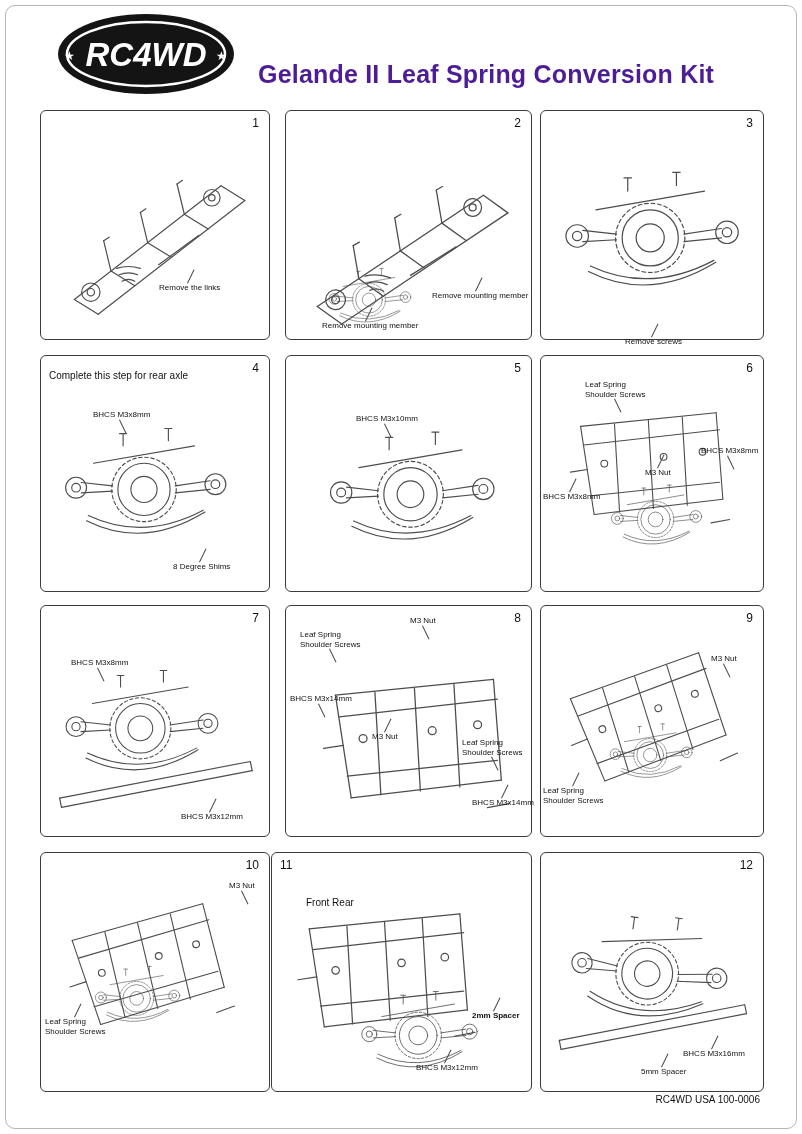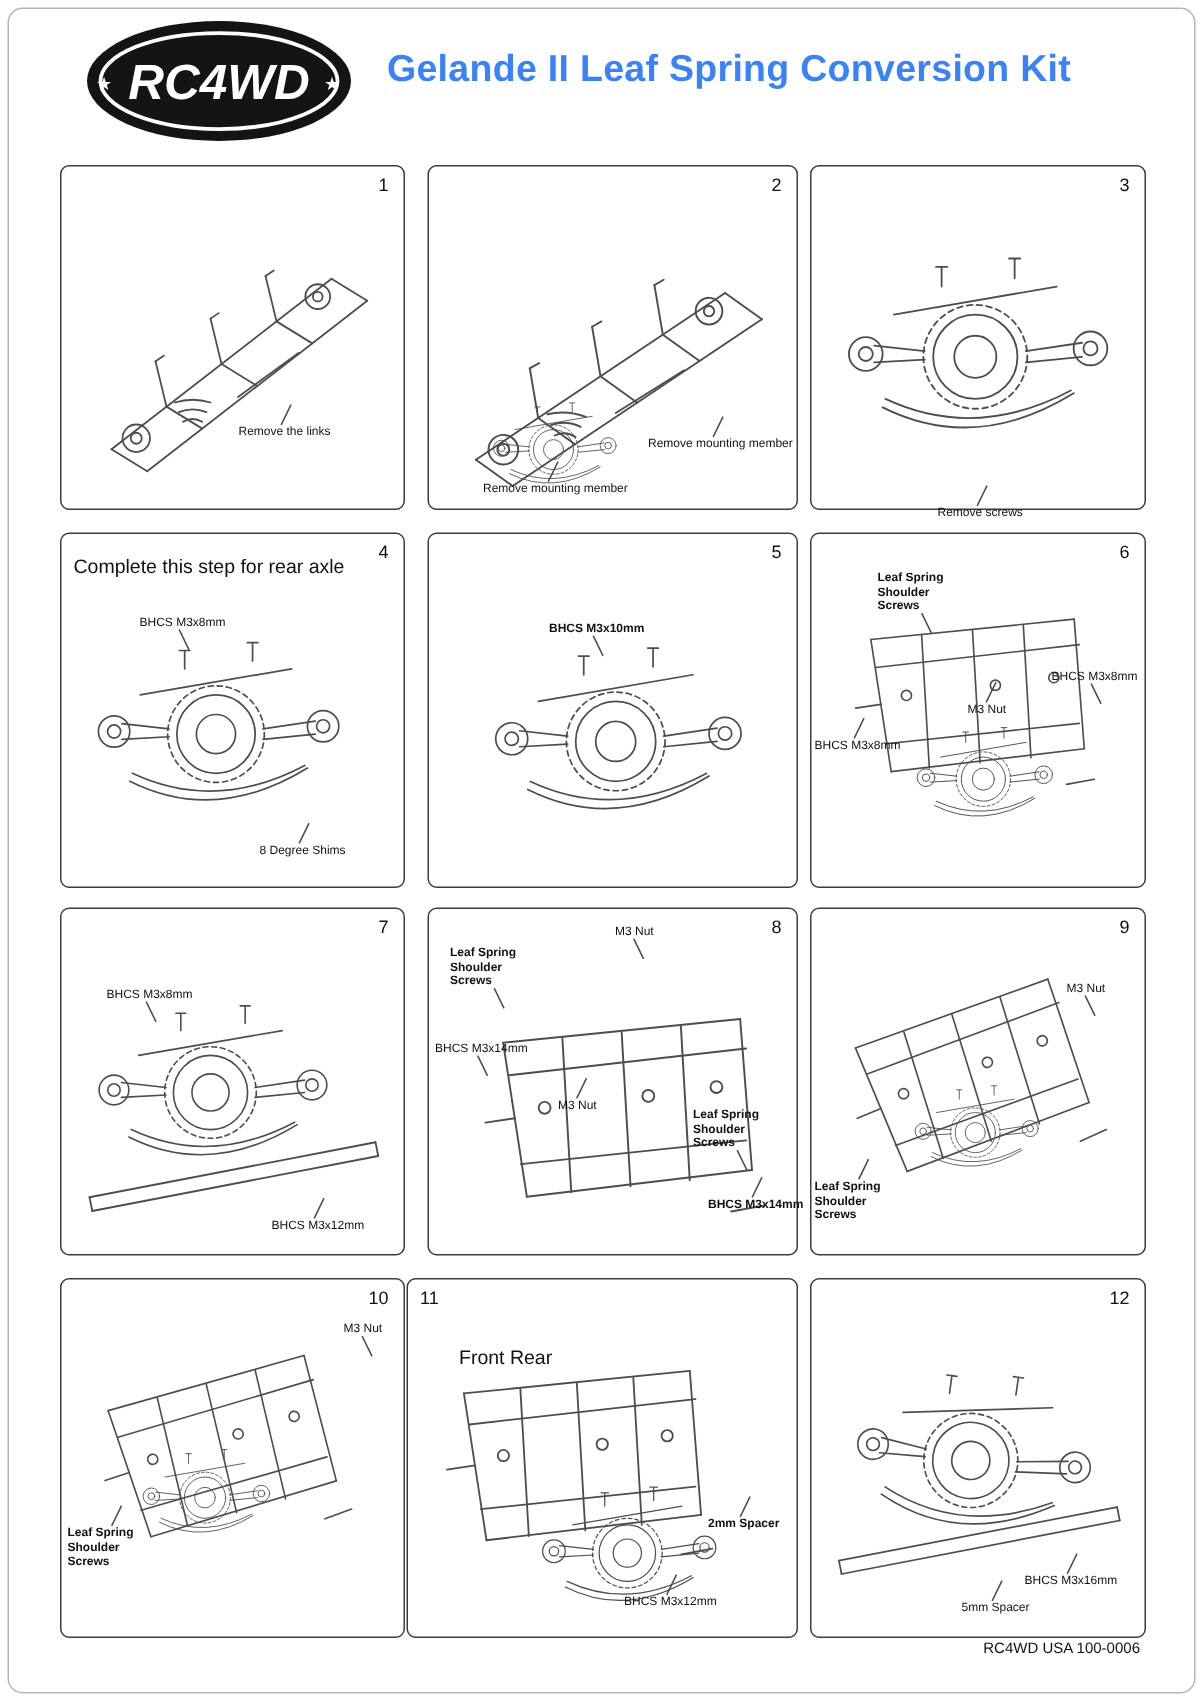--- a/index.html
+++ b/index.html
@@ -6,35 +6,35 @@
   body {
     width:802px; height:1134px; position:relative; overflow:hidden;
     font-family:"Liberation Sans", sans-serif; color:#111;
   }
   .page-border {
     position:absolute; left:5px; top:5px; right:5px; bottom:5px;
     border:1px solid #b5b5b5; border-radius:10px; pointer-events:none;
   }
   .logo { position:absolute; left:56px; top:12px; width:180px; height:84px; }
   .title {
-    position:absolute; left:258px; top:32px; font-size:25px; font-weight:bold;
-    color:#3b82f6; letter-spacing:.2px; white-space:nowrap;
+    position:absolute; left:258px; top:60px; font-size:25px; font-weight:bold;
+    color:#4c1d95; letter-spacing:.2px; white-space:nowrap;
   }
   .panel {
     position:absolute; border:1px solid #3c3c3c; border-radius:6px; background:#fff;
   }
   .num { position:absolute; top:5px; font-size:12px; color:#111; }
   .num.tr { right:10px; }
   .num.tl { left:8px; }
-  .note { position:absolute; font-size:13px; color:#111; white-space:nowrap; z-index:3; }
+  .note { position:absolute; font-size:10px; color:#111; white-space:nowrap; z-index:3; }
   .callout {
     position:absolute; font-size:8px; color:#111; line-height:1.2; z-index:3;
     white-space:nowrap;
   }
-  .callout.w { width:64px; white-space:normal;font-weight:bold; }
+  .callout.w { width:64px; white-space:normal; }
   .ld-up::before {
     content:""; position:absolute; left:45%; bottom:100%; width:1px; height:15px;
     background:#4a4a4a; transform:rotate(26deg); transform-origin:bottom left;
   }
   .ld-down::before {
     content:""; position:absolute; left:45%; top:100%; width:1px; height:15px;
     background:#4a4a4a; transform:rotate(-26deg); transform-origin:top left;
   }
   .art { position:absolute; left:4px; right:4px; top:18px; bottom:4px; z-index:1; }
   .footer { position:absolute; top:1094px; right:42px; font-size:10px; color:#111; }
@@ -152,21 +152,21 @@
   <span class="callout ld-up" style="left:132px;top:206px;">8 Degree Shims</span>
 </div>
 
 <div class="panel" style="left:285px;top:355px;width:245px;height:235px;">
   <span class="num tr">5</span>
   <svg class="art" viewBox="0 0 240 240">
     <g transform="translate(14 12) scale(0.9)">
         <use href="#g-axle"></use>
       </g>
   </svg>
-  <span class="callout ld-down" style="left:80px;top:58px;font-weight:bold;">BHCS M3x10mm</span>
+  <span class="callout ld-down" style="left:70px;top:58px;">BHCS M3x10mm</span>
 </div>
 
 <div class="panel" style="left:540px;top:355px;width:222px;height:235px;">
   <span class="num tr">6</span>
   <svg class="art" viewBox="0 0 240 240">
     <g transform="translate(0 -4) scale(0.95)">
         <use href="#g-frame"></use>
       </g>
     <g transform="translate(58 96) scale(0.55)">
         <use href="#g-axle"></use>

